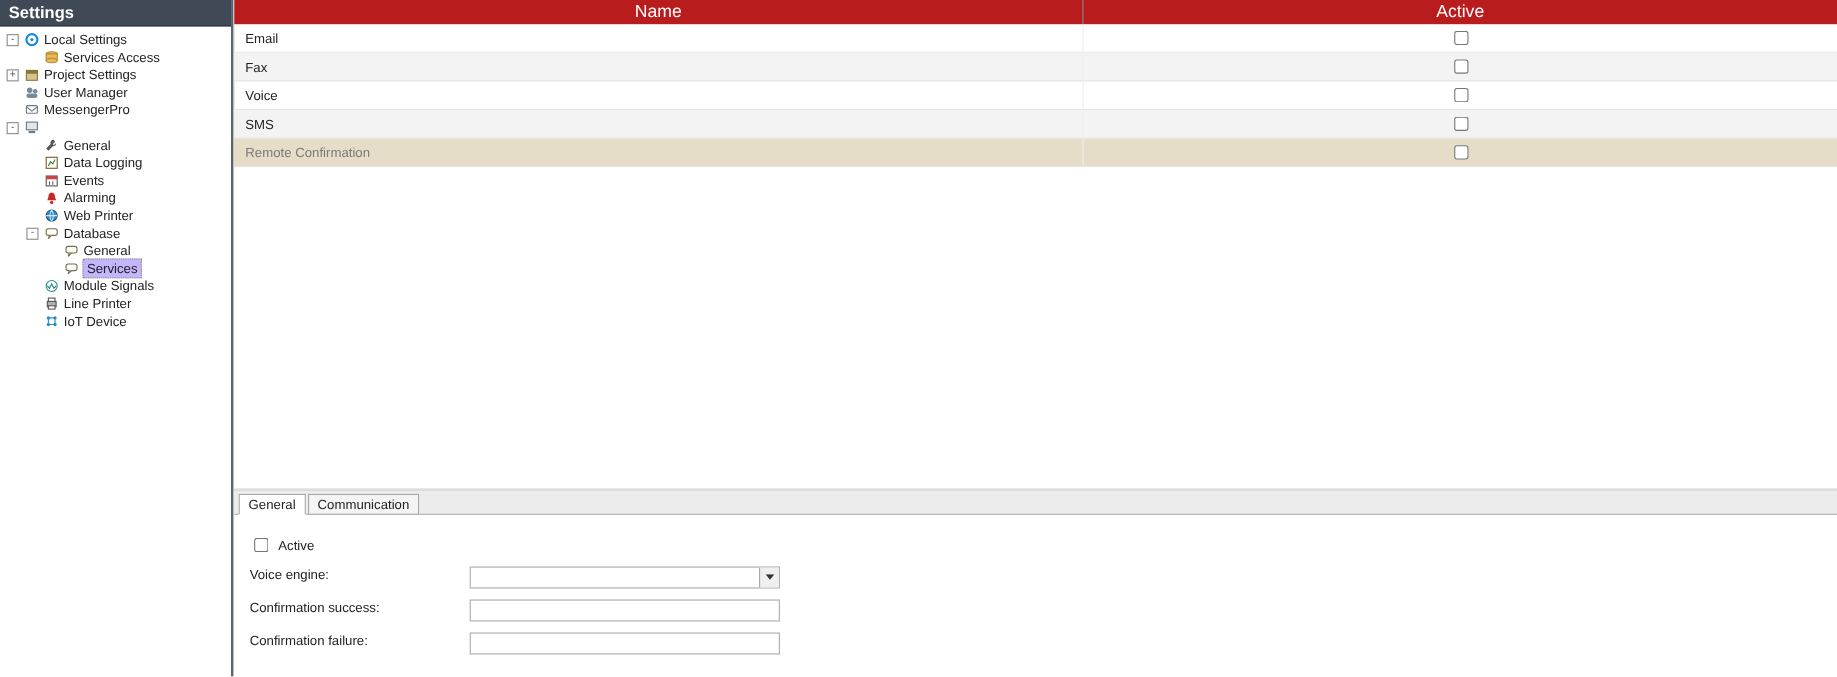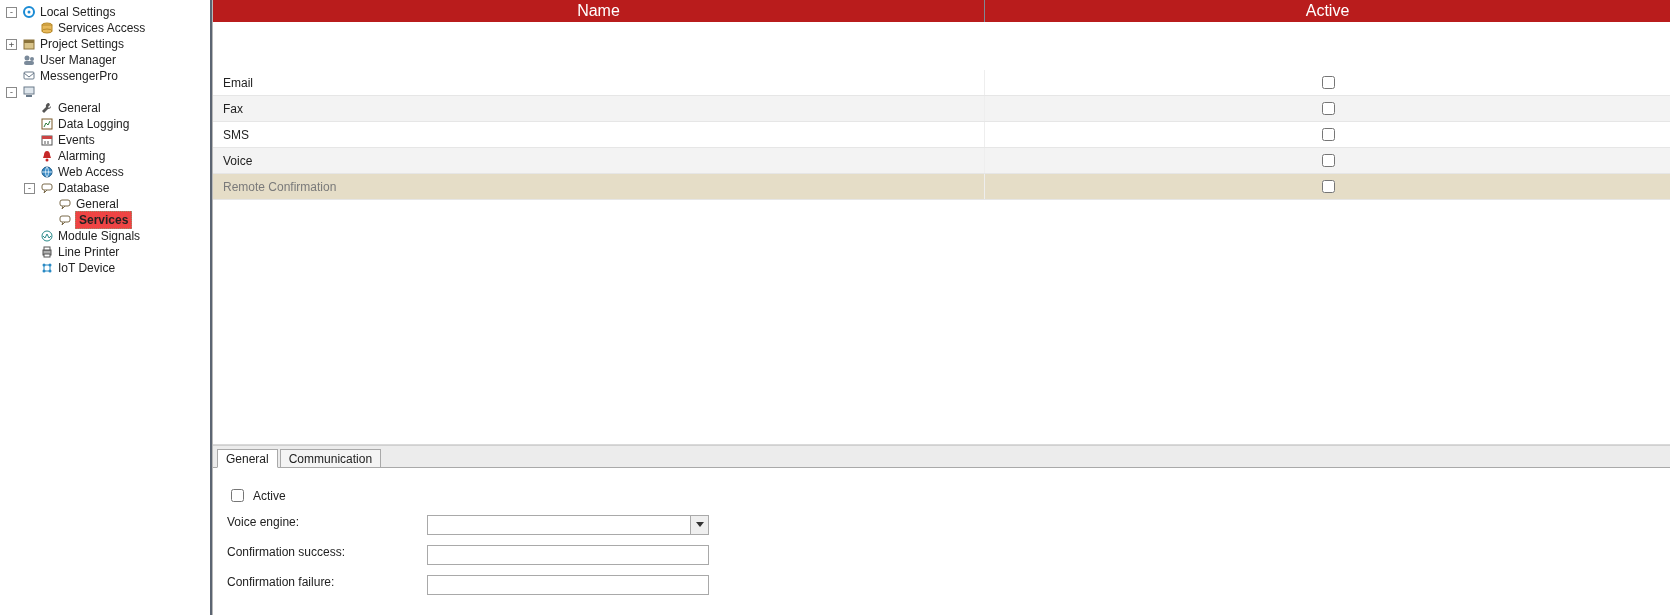--- a/index.html
+++ b/index.html
@@ -46,24 +46,23 @@
     font-family: monospace;
   }
   .tree-row .toggle.empty { border:none; background:transparent; }
   .tree-row .spacer { display:inline-block; }
   .tree-row .ico {
     width: 16px; height: 16px; display:inline-flex; align-items:center; justify-content:center;
     margin: 0 2px 0 2px;
   }
   .tree-row .lbl { padding-left: 1px; }
   .tree-row.selected .lbl {
-    background: #ef4444;
+    background: #c4b5fd;
     border: 1px dotted #9b8f70;
     padding: 0 3px;
-    font-weight: bold;
   }
 
   
   .main {
     flex: 1; display: flex; flex-direction: column;
     border-left: 1px solid #b8b8b8;
   }
   .table-header {
     display: flex; background: #b91c1c; color: #fff;
     font-size: 16px; height: 22px;
@@ -71,21 +70,20 @@
   .th {
     display:flex; align-items:center; justify-content:center;
     border-right: 1px solid #808893;
   }
   .th:last-child { border-right: none; }
   .col-name { flex: 0 0 772px; }
   .col-active { flex: 1; }
 
   .table-body {
     flex: 0 0 auto;
-    margin-top: 48px;
   }
   .trow {
     display:flex; height: 26px; align-items: center;
     border-bottom: 1px solid #e6e6e6;
   }
   .trow .cell-name { flex: 0 0 772px; padding-left: 10px; border-right:1px solid #eee; height:100%; display:flex; align-items:center;}
   .trow .cell-active { flex: 1; display:flex; justify-content:center; align-items:center; }
   .trow:nth-child(even) { background: #f3f3f3; }
   .trow.selected { background: #e5ddc7 !important; color: #7a7a7a; }
   .trow input[type=checkbox] { width:13px; height:13px; }
@@ -132,20 +130,21 @@
 
   
   svg { display:block; }
 </style>
 </head>
 <body>
 
 <div class="app">
 
   <div class="sidebar">
+    <div class="sidebar-header">Settings</div>
     <div class="tree" id="tree">
         <div class="tree-row">
           <span class="spacer" style="width: 6px;"></span>
           <span class="toggle">-</span>
           <span class="ico">
             <svg width="14" height="14">
               <circle cx="7" cy="7" r="5" fill="none" stroke="#1b8bd4" stroke-width="2"></circle>
               <circle cx="7" cy="7" r="1.5" fill="#1b8bd4"></circle>
             </svg>
           </span>
@@ -255,21 +254,21 @@
         </div>
         <div class="tree-row">
           <span class="spacer" style="width: 24px;"></span>
           <span class="toggle empty"></span>
           <span class="ico">
             <svg width="14" height="14">
               <circle cx="7" cy="7" r="5" fill="#3a8ac4" stroke="#1a5a8a"></circle>
               <path d="M2 7h10M7 2c2 2 2 8 0 10M7 2c-2 2-2 8 0 10" fill="none" stroke="#cfe6f5"></path>
             </svg>
           </span>
-          <span class="lbl">Web Access</span>
+          <span class="lbl">Web Printer</span>
         </div>
         <div class="tree-row">
           <span class="spacer" style="width: 24px;"></span>
           <span class="toggle">-</span>
           <span class="ico">
             <svg width="14" height="14">
               <rect x="2" y="3" width="10" height="6" rx="2" fill="#fff" stroke="#7a6a4a"></rect>
               <path d="M5 9l-1 3 3-3" fill="#fff" stroke="#7a6a4a"></path>
             </svg>
           </span>
@@ -351,27 +350,27 @@
             <input type="checkbox" style="">
           </div>
         </div>
         <div class="trow">
           <div class="cell-name">Fax</div>
           <div class="cell-active">
             <input type="checkbox" style="">
           </div>
         </div>
         <div class="trow">
-          <div class="cell-name">SMS</div>
+          <div class="cell-name">Voice</div>
           <div class="cell-active">
             <input type="checkbox" style="">
           </div>
         </div>
         <div class="trow">
-          <div class="cell-name">Voice</div>
+          <div class="cell-name">SMS</div>
           <div class="cell-active">
             <input type="checkbox" style="">
           </div>
         </div>
         <div class="trow selected">
           <div class="cell-name">Remote Confirmation</div>
           <div class="cell-active">
             <input type="checkbox" style="">
           </div>
         </div>

